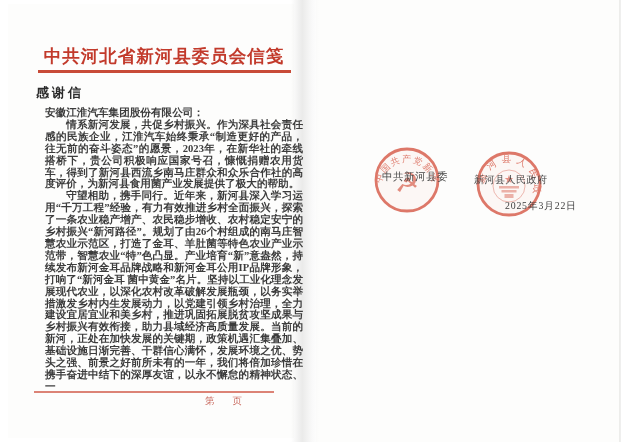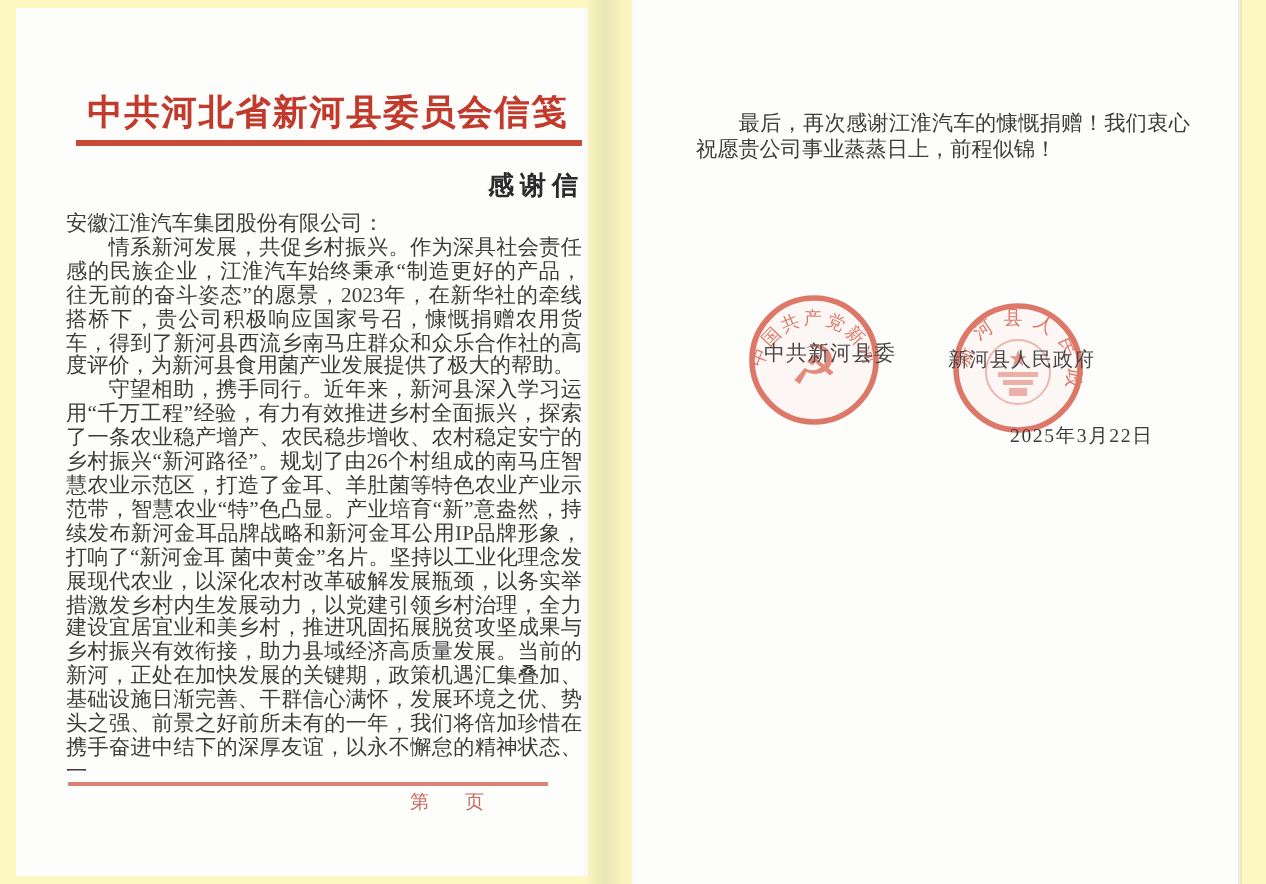--- a/index.html
+++ b/index.html
@@ -1,66 +1,66 @@
 <!DOCTYPE html>
 <html><head>
 <meta charset="utf-8">
 <style>
   html,body{margin:0;padding:0;background:#eceae7;}
   #canvas{
     position:relative;width:633px;height:442px;overflow:hidden;
-    background:#fef9c3;
+    background:#ffffff;
     font-family:"Liberation Serif","DejaVu Serif",serif;
   }
   .page{position:absolute;background:#fdfdfc;}
   .page-left{left:8px;top:4px;width:286px;height:434px;}
   .page-right{left:316px;top:0;width:304px;height:442px;}
   .gutter{
     position:absolute;left:291px;top:0;width:28px;height:442px;
     background:linear-gradient(90deg,rgba(110,110,105,0) 0%,rgba(110,110,105,0.14) 40%,rgba(110,110,105,0.04) 75%,rgba(110,110,105,0) 100%);
   }
   .right-edge{position:absolute;left:619px;top:0;width:2px;height:442px;background:rgba(120,120,115,0.12);}
 
   
   .lh-title{
     position:absolute;left:36px;top:44px;width:256px;text-align:center;
     font-size:17.5px;font-weight:700;color:#c23a2b;letter-spacing:1px;white-space:nowrap;
   }
   .lh-rule{position:absolute;left:38px;top:70px;width:253px;height:2.5px;background:#c84b38;}
   .letter-title{
-    position:absolute;left:36px;top:84px;width:256px;text-align:right;
+    position:absolute;left:36px;top:84px;width:256px;text-align:left;
     font-size:13px;font-weight:700;color:#2b2b2b;letter-spacing:3px;
   }
 
   
   .body-left{
-    position:absolute;left:33px;top:107px;width:258px;
+    position:absolute;left:45px;top:107px;width:258px;
     font-size:10.6px;line-height:11.9px;color:#3c3c3c;
-    text-align:justify;text-justify:inter-ideograph;
+    text-align:justify;text-justify:inter-ideograph;font-weight:bold;
   }
   .body-right{
     position:absolute;left:348px;top:56px;width:247px;
     font-size:10.6px;line-height:13.4px;color:#3c3c3c;
     text-align:justify;text-justify:inter-ideograph;
   }
   .body-left p,.body-right p{margin:0;}
   .indent{text-indent:2em;}
 
   
   .foot-rule{position:absolute;left:34px;top:391px;width:240px;height:2px;background:#d0594a;opacity:.75;}
   .foot-text{position:absolute;left:205px;top:395px;font-size:9.5px;color:#c96a5f;display:flex;gap:18px;}
 
   
   .seal{position:absolute;opacity:.82;}
   .seal-party{left:373px;top:146px;}
   .seal-gov{left:475px;top:150px;}
   .sig-name{position:absolute;color:#474747;font-weight:400;white-space:nowrap;}
   .sig-party{left:382px;top:170px;font-size:10.5px;letter-spacing:0.5px;}
   .sig-gov{left:474px;top:173px;font-size:10px;letter-spacing:0.5px;}
-  .letter-date{position:absolute;left:505px;top:212px;font-size:9.8px;color:#3c3c3c;letter-spacing:0.8px;white-space:nowrap;}
+  .letter-date{position:absolute;left:505px;top:200px;font-size:9.8px;color:#3c3c3c;letter-spacing:0.8px;white-space:nowrap;}
 </style>
 </head>
 <body>
 
 <div id="canvas">
 
   <div class="page page-left"></div>
   <div class="page page-right"></div>
   <div class="gutter"></div>
   <div class="right-edge"></div>
@@ -75,21 +75,20 @@
     <p class="indent">守望相助，携手同行。近年来，新河县深入学习运用“千万工程”经验，有力有效推进乡村全面振兴，探索了一条农业稳产增产、农民稳步增收、农村稳定安宁的乡村振兴“新河路径”。规划了由26个村组成的南马庄智慧农业示范区，打造了金耳、羊肚菌等特色农业产业示范带，智慧农业“特”色凸显。产业培育“新”意盎然，持续发布新河金耳品牌战略和新河金耳公用IP品牌形象，打响了“新河金耳 菌中黄金”名片。坚持以工业化理念发展现代农业，以深化农村改革破解发展瓶颈，以务实举措激发乡村内生发展动力，以党建引领乡村治理，全力建设宜居宜业和美乡村，推进巩固拓展脱贫攻坚成果与乡村振兴有效衔接，助力县域经济高质量发展。当前的新河，正处在加快发展的关键期，政策机遇汇集叠加、基础设施日渐完善、干群信心满怀，发展环境之优、势头之强、前景之好前所未有的一年，我们将倍加珍惜在携手奋进中结下的深厚友谊，以永不懈怠的精神状态、一</p>
   </div>
 
   <div class="foot-rule"></div>
   <div class="foot-text">
     <span>第</span>
     <span>页</span>
   </div>
 
   <div class="body-right">
-    <p class="indent">最后，再次感谢江淮汽车的慷慨捐赠！我们衷心祝愿贵公司事业蒸蒸日上，前程似锦！</p>
   </div>
 
   <svg class="seal seal-party" width="68" height="68" viewBox="0 0 68 68">
     <circle cx="34" cy="34" r="31" fill="rgba(215,91,73,0.05)" stroke="#d75b49" stroke-width="2.8"></circle>
     <path id="arcL" d="M 8 42 A 26 26 0 1 1 60 42" fill="none"></path>
     <text font-size="9" fill="#d75b49" letter-spacing="1.5">
       <textPath href="#arcL" startOffset="4">中国共产党新河县委员会</textPath>
     </text>
     <text x="34" y="46" font-size="27" text-anchor="middle" fill="#d75b49" opacity="0.85">☭</text>
   </svg>

